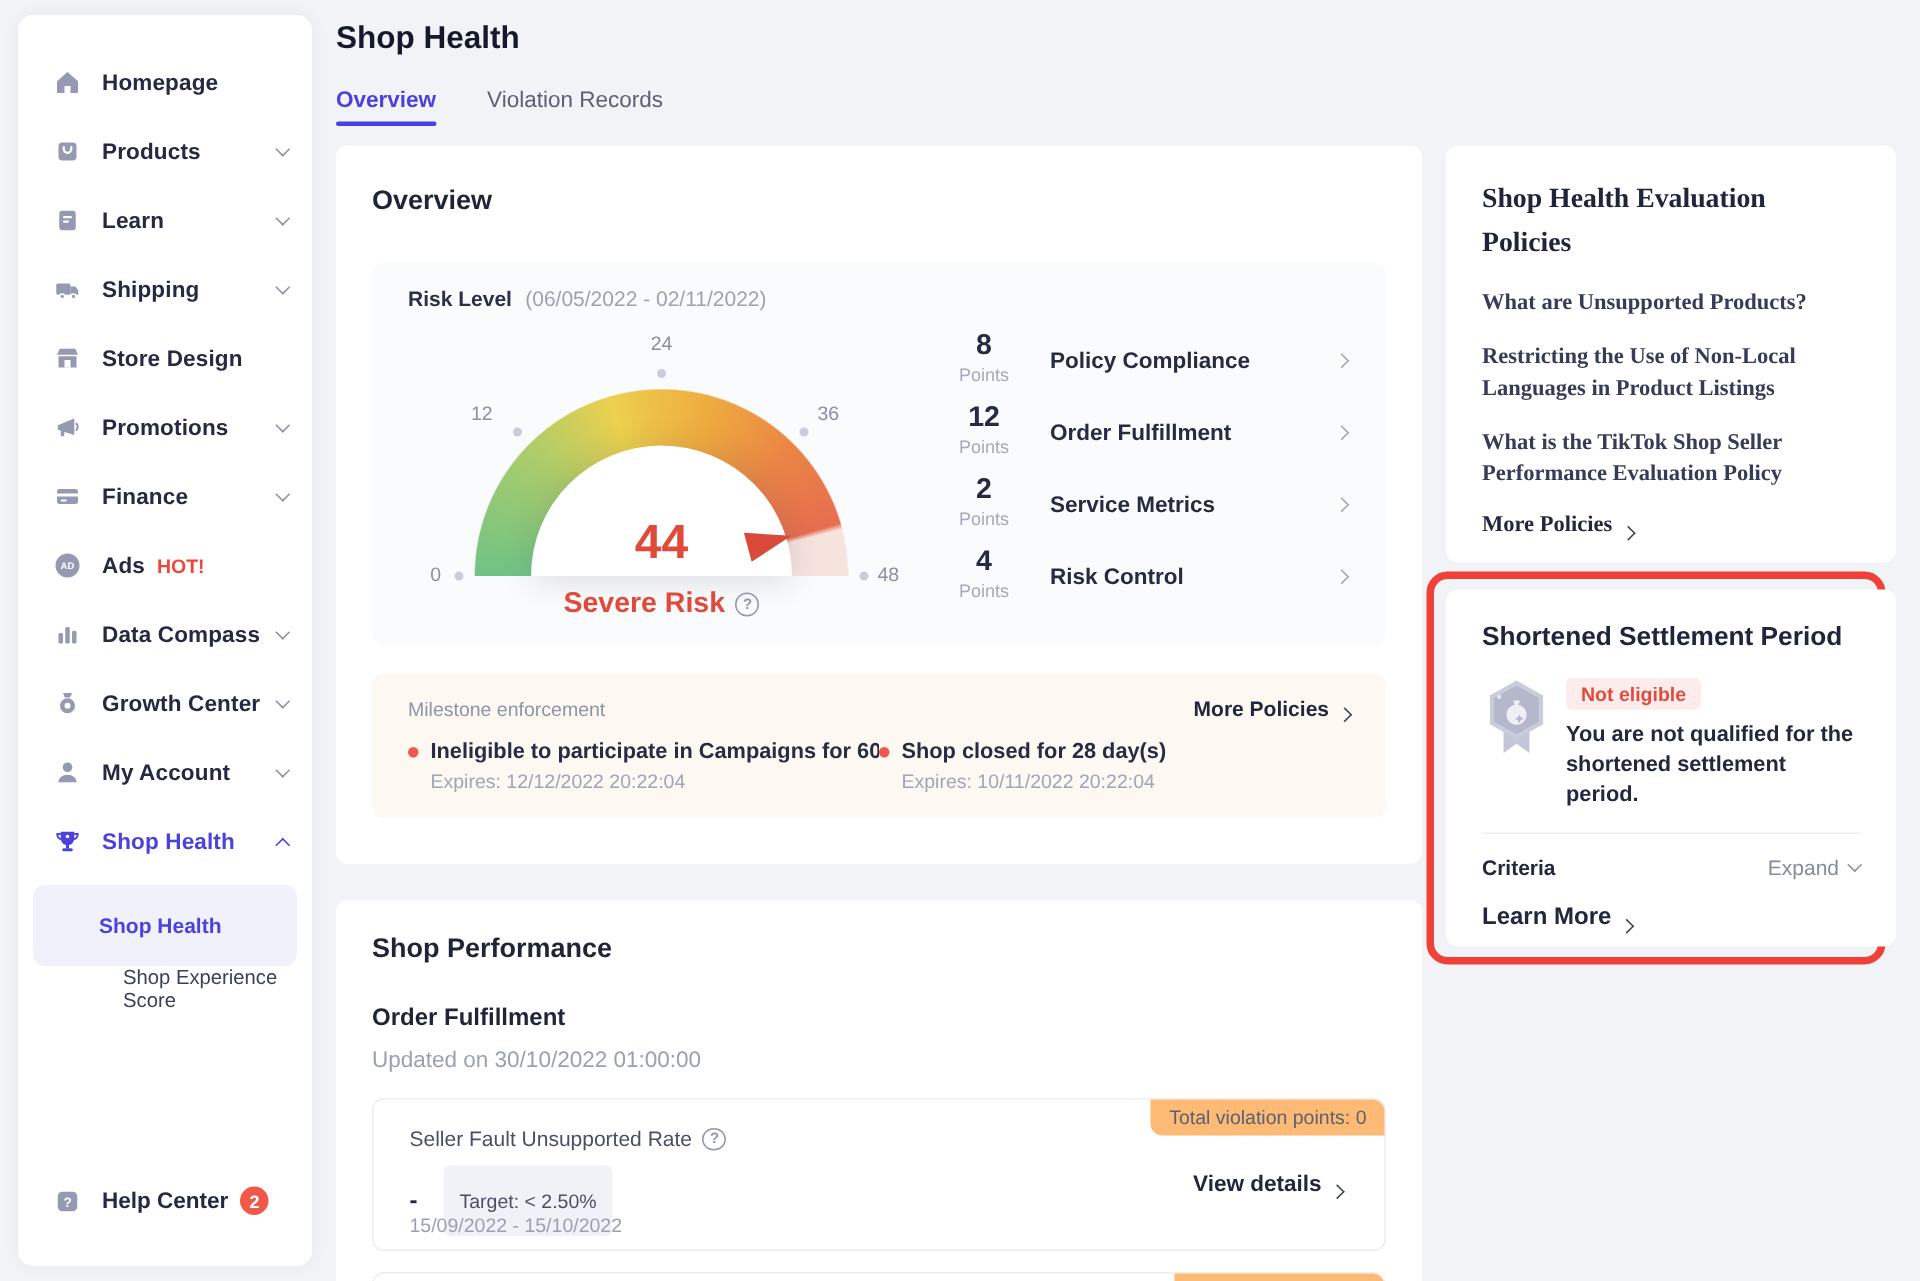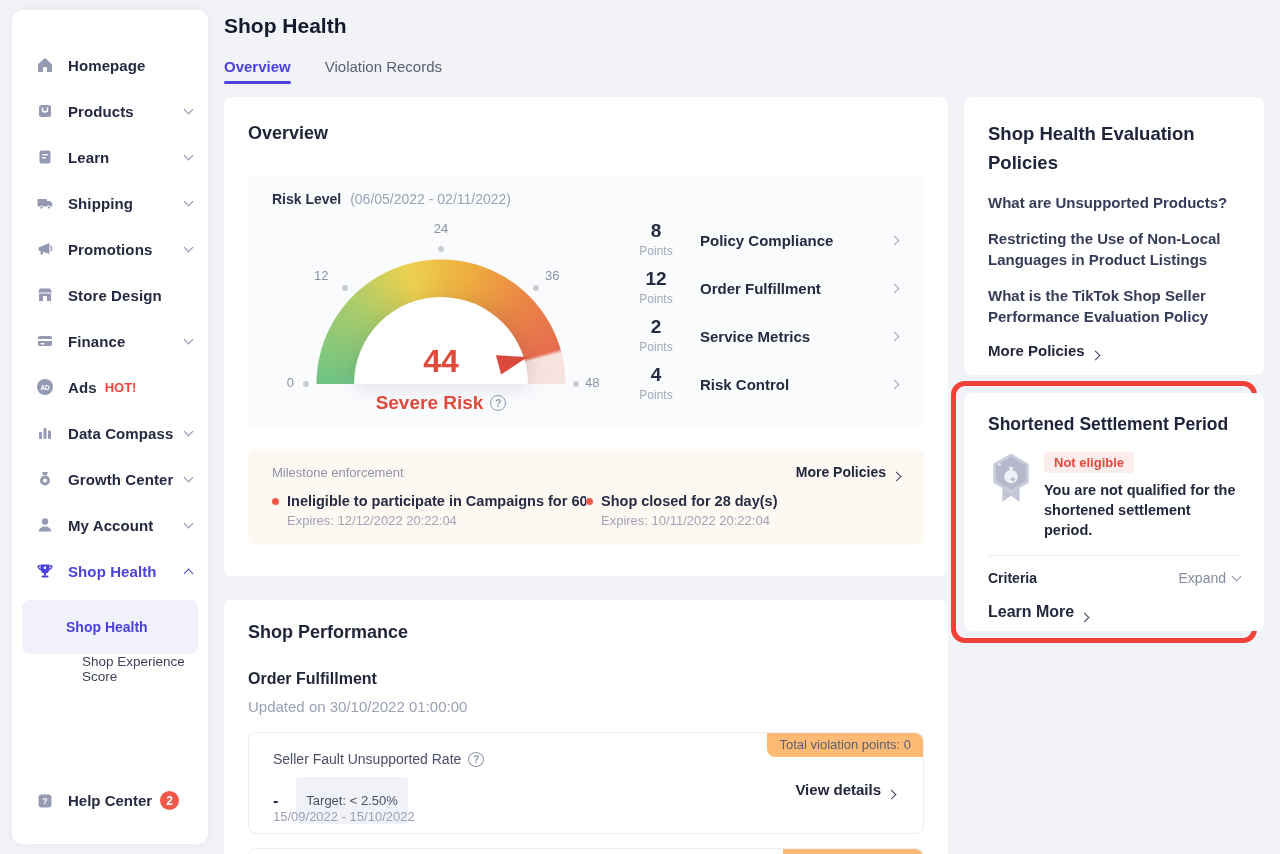--- a/index.html
+++ b/index.html
@@ -7,21 +7,21 @@
   body {
     font-family:"Liberation Sans","DejaVu Sans",sans-serif;
     background:#f2f3f7; color:#23283f; overflow:hidden; position:relative;
   }
   #app { position:relative; width:1280px; height:854px; }
 
   
   .sidebar {
     position:absolute; left:12px; top:10px; width:196px; height:834px;
     background:#fff; border-radius:10px; box-shadow:0 0 12px rgba(40,45,80,.05);
-    padding-top:32px;
+    padding-top:22px;
   }
   .nav-item {
     height:46px; display:flex; align-items:center; padding:0 16px 0 24px;
     cursor:pointer; color:#252a42;
   }
   .nav-item .ico { width:18px; height:18px; flex:0 0 18px; margin-right:14px; display:flex; align-items:center; justify-content:center; }
   .nav-item .lbl { font-size:15px; font-weight:600; letter-spacing:.1px; }
   .nav-item.active .lbl { color:#4b41dd; }
   .nav-item .spacer { flex:1; }
   .hot { color:#f0453b; font-size:13px; font-weight:700; margin-left:8px; }
@@ -146,21 +146,21 @@
   .metric-pill { margin-left:18px; background:#f1f2f7; border-radius:4px; padding:16px 10px; font-size:13px; color:#4a4f66; }
   .metric-period { position:absolute; left:24px; top:76px; font-size:13px; color:#9ba0b4; }
   .view-details { position:absolute; right:28px; top:48px; font-size:15px; }
   .metric-card2 {
     position:absolute; left:24px; right:24px; top:248px; height:52px;
     border:1px solid #eceef4; border-radius:8px; background:#fff;
   }
   .metric-card2 .metric-tag { width:140px; height:22px; }
 
   
-  .policies-card { left:964px; top:97px; width:300px; height:278px; padding:22px 24px; }
+  .policies-card { left:964px; top:97px; width:300px; height:278px; padding:22px 24px;font-family:Liberation Serif, serif; }
   .policies-title { font-size:18.5px; font-weight:700; color:#20253c; line-height:29px; }
   .policy-link { font-size:15px; font-weight:600; color:#363c58; line-height:21px; margin-top:15px; cursor:pointer; }
   .policies-more { margin-top:15px; font-size:15px; }
 
   .annotation {
     position:absolute; left:951px; top:381px; width:306px; height:262px;
     border:5px solid #ef4137; border-radius:14px;
   }
   .settle-card { left:8px; top:7px; width:300px; height:238px; padding:21px 24px 0; }
   .settle-title { font-size:17.5px; font-weight:700; color:#20253c; }
@@ -229,39 +229,39 @@
           </svg>
       </span>
       <span class="lbl">Shipping</span>
       <span class="spacer"></span>
         <span class="chev down"></span>
     </div>
 
     <div class="nav-item">
       <span class="ico">
         <svg width="18" height="18" viewBox="0 0 18 18">
+            <path d="M2 6.5 L3.8 2.5 H14.2 L16 6.5 Z" fill="#959ab2"></path>
+            <path d="M3 7.5 H15 V15 H3 Z" fill="#959ab2"></path>
+            <rect x="7" y="10" width="4" height="5" fill="#fff"></rect>
+          </svg>
+      </span>
+      <span class="lbl">Store Design</span>
+    </div>
+
+    <div class="nav-item">
+      <span class="ico">
+        <svg width="18" height="18" viewBox="0 0 18 18">
             <path d="M2.5 7.5 L13.5 3 V14 L2.5 10.5 Z" fill="#959ab2"></path>
             <path d="M14.5 6 a3 3 0 0 1 0 5" fill="none" stroke="#959ab2" stroke-width="1.4"></path>
             <rect x="4.5" y="10.8" width="2.4" height="4" rx="1" fill="#959ab2"></rect>
           </svg>
       </span>
       <span class="lbl">Promotions</span>
       <span class="spacer"></span>
         <span class="chev down"></span>
-    </div>
-
-    <div class="nav-item">
-      <span class="ico">
-        <svg width="18" height="18" viewBox="0 0 18 18">
-            <path d="M2 6.5 L3.8 2.5 H14.2 L16 6.5 Z" fill="#959ab2"></path>
-            <path d="M3 7.5 H15 V15 H3 Z" fill="#959ab2"></path>
-            <rect x="7" y="10" width="4" height="5" fill="#fff"></rect>
-          </svg>
-      </span>
-      <span class="lbl">Store Design</span>
     </div>
 
     <div class="nav-item">
       <span class="ico">
         <svg width="18" height="18" viewBox="0 0 18 18">
             <rect x="2" y="4" width="14" height="10" rx="1.8" fill="#959ab2"></rect>
             <rect x="2" y="7" width="14" height="2" fill="#fff"></rect>
             <rect x="4.5" y="11" width="4" height="1.4" rx=".7" fill="#fff"></rect>
           </svg>
       </span>

